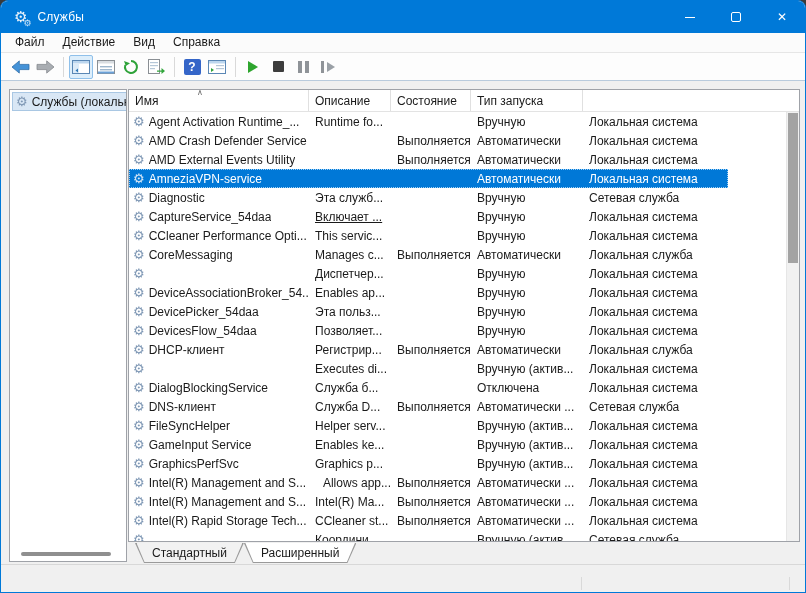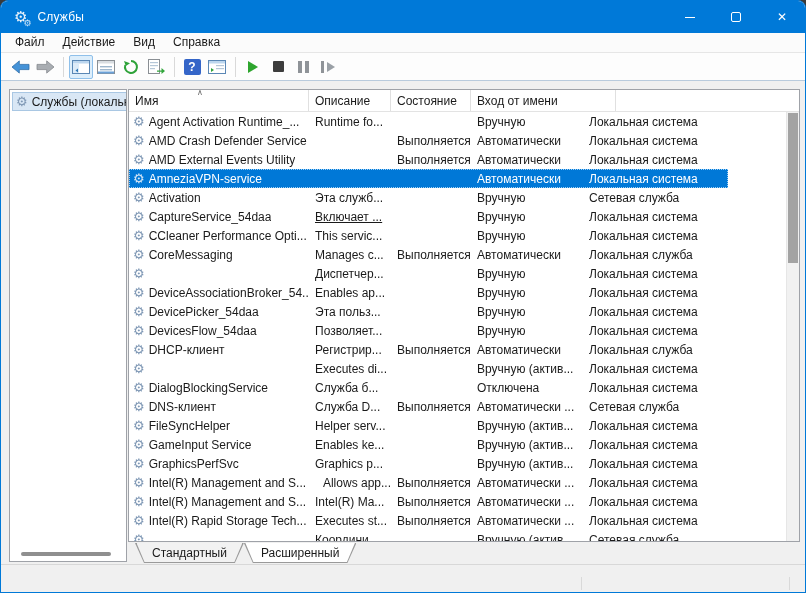--- a/index.html
+++ b/index.html
@@ -239,22 +239,22 @@
           <div class="hcell" style="width: 180px;">
             <span>Имя</span>
             <span class="sort-arrow">∧</span>
           </div>
           <div class="hcell" style="width: 82px;">
             <span>Описание</span>
           </div>
           <div class="hcell" style="width: 80px;">
             <span>Состояние</span>
           </div>
-          <div class="hcell" style="width: 145px;">
-            <span>Вход от имени</span>
+          <div class="hcell" style="width: 112px;">
+            <span>Тип запуска</span>
           </div>
           <div class="hcell filler"></div>
         </div>
       <div class="rows" id="list-rows">
   <div class="lrow">
     <span class="cell c0" style="width: 180px;">
               <span class="gear">⚙</span>
               <span class="t">Agent Activation Runtime_...</span>
             </span>
     <span class="cell c1" style="width: 82px;">Runtime fo...</span>
@@ -292,21 +292,21 @@
             </span>
     <span class="cell c1" style="width: 82px;"></span>
     <span class="cell c2" style="width: 80px;"></span>
     <span class="cell c3" style="width: 112px;">Автоматически</span>
     <span class="cell c4" style="width: 145px;">Локальная система</span>
   </div>
 
   <div class="lrow">
     <span class="cell c0" style="width: 180px;">
               <span class="gear">⚙</span>
-              <span class="t">Activation</span>
+              <span class="t">Diagnostic</span>
             </span>
     <span class="cell c1" style="width: 82px;">Эта служб...</span>
     <span class="cell c2" style="width: 80px;"></span>
     <span class="cell c3" style="width: 112px;">Вручную</span>
     <span class="cell c4" style="width: 145px;">Сетевая служба</span>
   </div>
 
   <div class="lrow">
     <span class="cell c0" style="width: 180px;">
               <span class="gear">⚙</span>
@@ -479,21 +479,21 @@
     <span class="cell c2" style="width: 80px;">Выполняется</span>
     <span class="cell c3" style="width: 112px;">Автоматически ...</span>
     <span class="cell c4" style="width: 145px;">Локальная система</span>
   </div>
 
   <div class="lrow">
     <span class="cell c0" style="width: 180px;">
               <span class="gear">⚙</span>
               <span class="t">Intel(R) Rapid Storage Tech...</span>
             </span>
-    <span class="cell c1" style="width: 82px;">Executes st...</span>
+    <span class="cell c1" style="width: 82px;">CCleaner st...</span>
     <span class="cell c2" style="width: 80px;">Выполняется</span>
     <span class="cell c3" style="width: 112px;">Автоматически ...</span>
     <span class="cell c4" style="width: 145px;">Локальная система</span>
   </div>
 
   <div class="lrow">
     <span class="cell c0" style="width: 180px;">
               <span class="gear">⚙</span>
             </span>
     <span class="cell c1" style="width: 82px;">Координи...</span>

